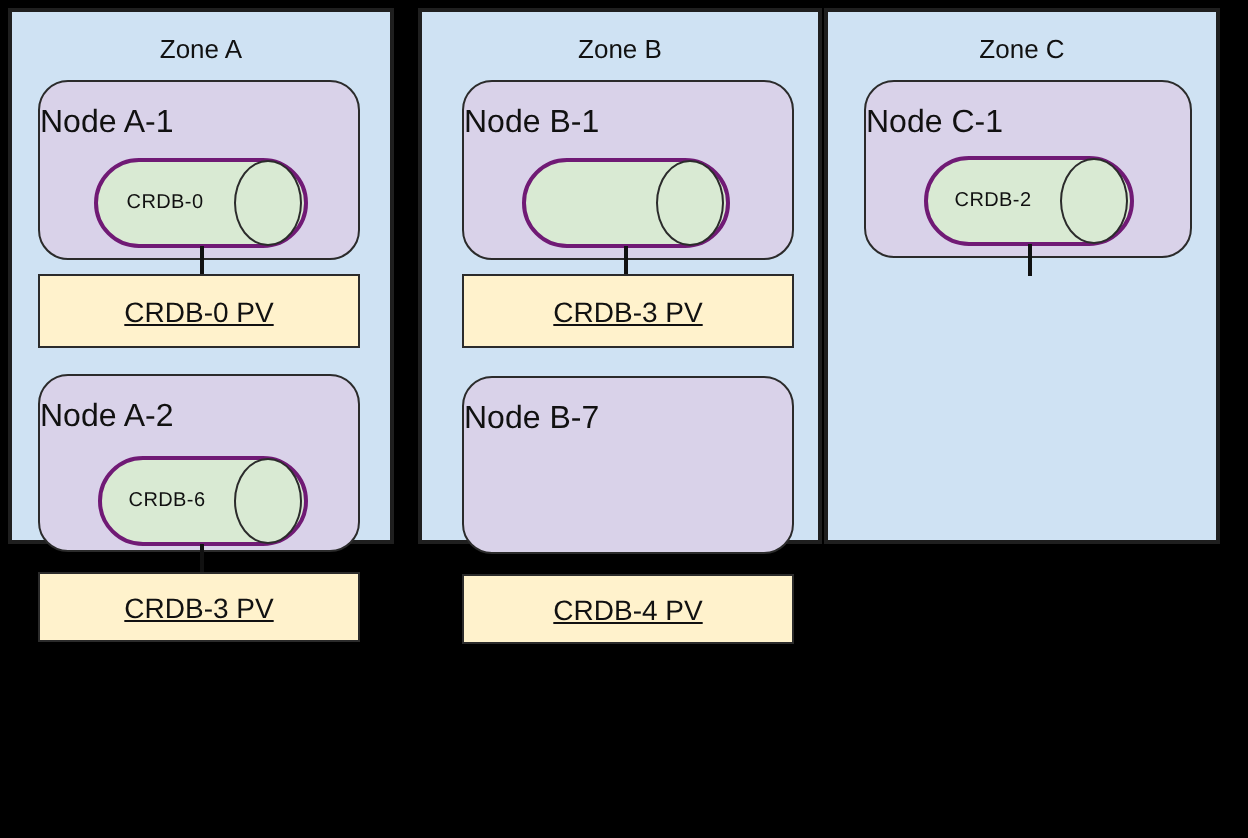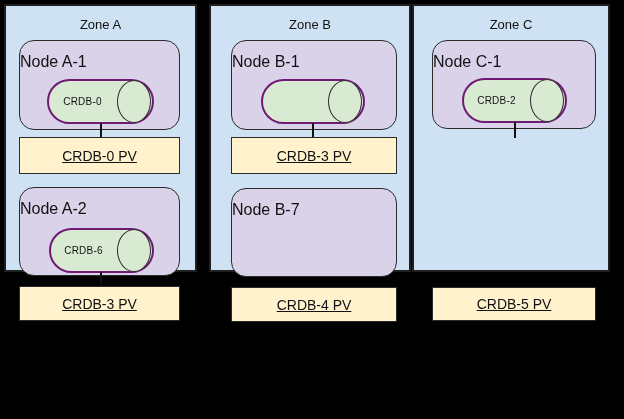--- a/index.html
+++ b/index.html
@@ -105,16 +105,15 @@
 
     <div class="node" style="left:18px;top:34px;width:164px;height:89px;">
       <div class="node-label">Node C-1</div>
     </div>
     <div class="pod" style="left:48px;top:72px;width:105px;">
       <div class="pod-cap"></div>
       <div class="pod-label">CRDB-2</div>
     </div>
     <div class="connector" style="left:100px;top:116px;height:16px;"></div>
 
-    <div class="pv" style="left:18px;top:281px;width:164px;height:34px;">CRDB-5 PV</div>
   </div>
 
 </div>
 
 </body></html>

